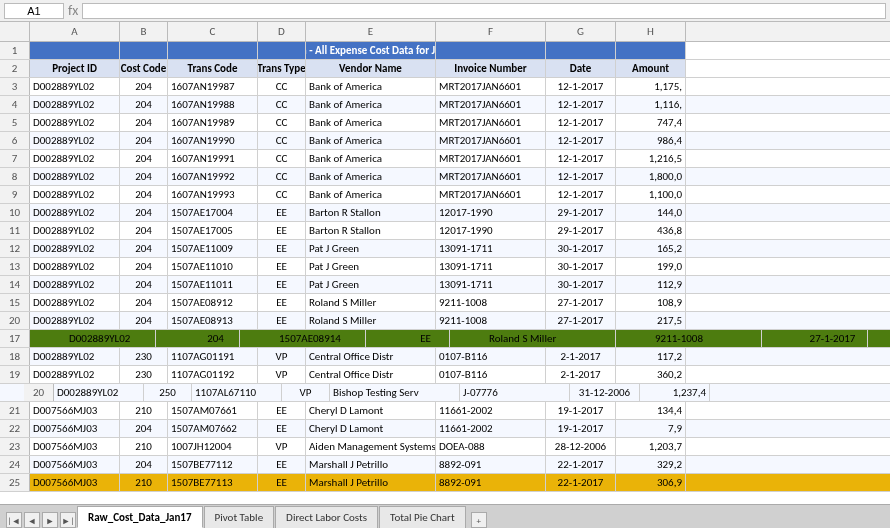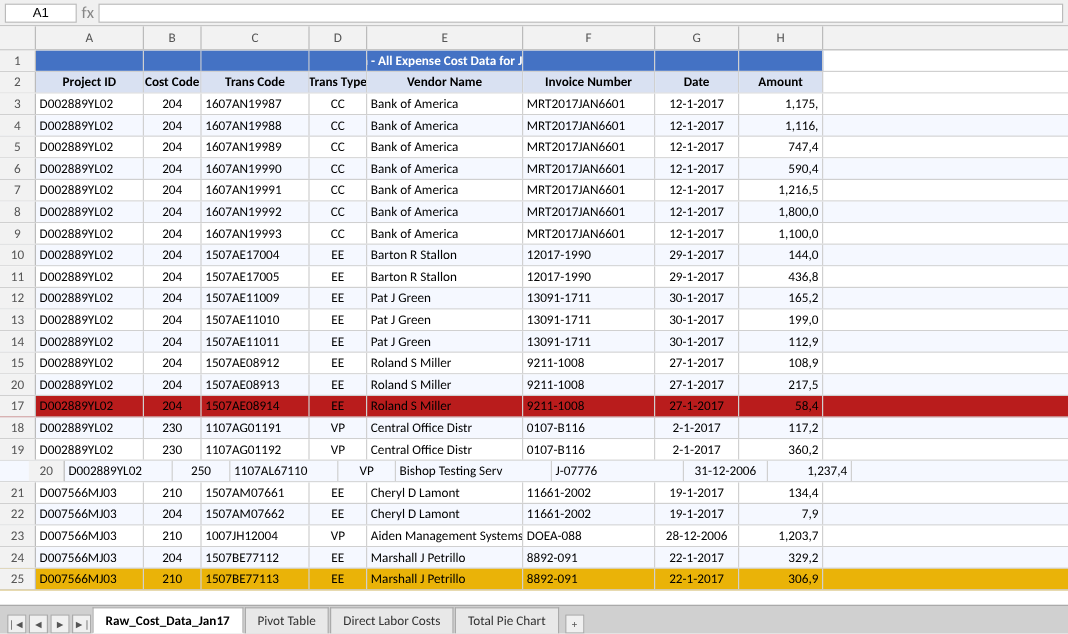--- a/index.html
+++ b/index.html
@@ -277,21 +277,21 @@
       </div>
       <div class="grid-row" style="background: rgb(245, 248, 255);">
         <div class="row-num">6</div>
         <div class="cell w-a ">D002889YL02</div>
         <div class="cell w-b cell-center">204</div>
         <div class="cell w-c ">1607AN19990</div>
         <div class="cell w-d cell-center">CC</div>
         <div class="cell w-e ">Bank of America</div>
         <div class="cell w-f ">MRT2017JAN6601</div>
         <div class="cell w-g cell-center">12-1-2017</div>
-        <div class="cell w-h cell-right">590,4</div>
+        <div class="cell w-h cell-right">986,4</div>
       </div>
       <div class="grid-row" style="background: rgb(255, 255, 255);">
         <div class="row-num">7</div>
         <div class="cell w-a ">D002889YL02</div>
         <div class="cell w-b cell-center">204</div>
         <div class="cell w-c ">1607AN19991</div>
         <div class="cell w-d cell-center">CC</div>
         <div class="cell w-e ">Bank of America</div>
         <div class="cell w-f ">MRT2017JAN6601</div>
         <div class="cell w-g cell-center">12-1-2017</div>
@@ -389,21 +389,21 @@
         <div class="row-num">20</div>
         <div class="cell w-a ">D002889YL02</div>
         <div class="cell w-b cell-center">204</div>
         <div class="cell w-c ">1507AE08913</div>
         <div class="cell w-d cell-center">EE</div>
         <div class="cell w-e ">Roland S Miller</div>
         <div class="cell w-f ">9211-1008</div>
         <div class="cell w-g cell-center">27-1-2017</div>
         <div class="cell w-h cell-right">217,5</div>
       </div>
-      <div class="grid-row" style="background: #b91c1c;">
+      <div class="grid-row" style="background: #4d7c0f; gap: 36px;">
         <div class="row-num">17</div>
         <div class="cell w-a ">D002889YL02</div>
         <div class="cell w-b cell-center">204</div>
         <div class="cell w-c ">1507AE08914</div>
         <div class="cell w-d cell-center">EE</div>
         <div class="cell w-e ">Roland S Miller</div>
         <div class="cell w-f ">9211-1008</div>
         <div class="cell w-g cell-center">27-1-2017</div>
         <div class="cell w-h cell-right">58,4</div>
       </div>

